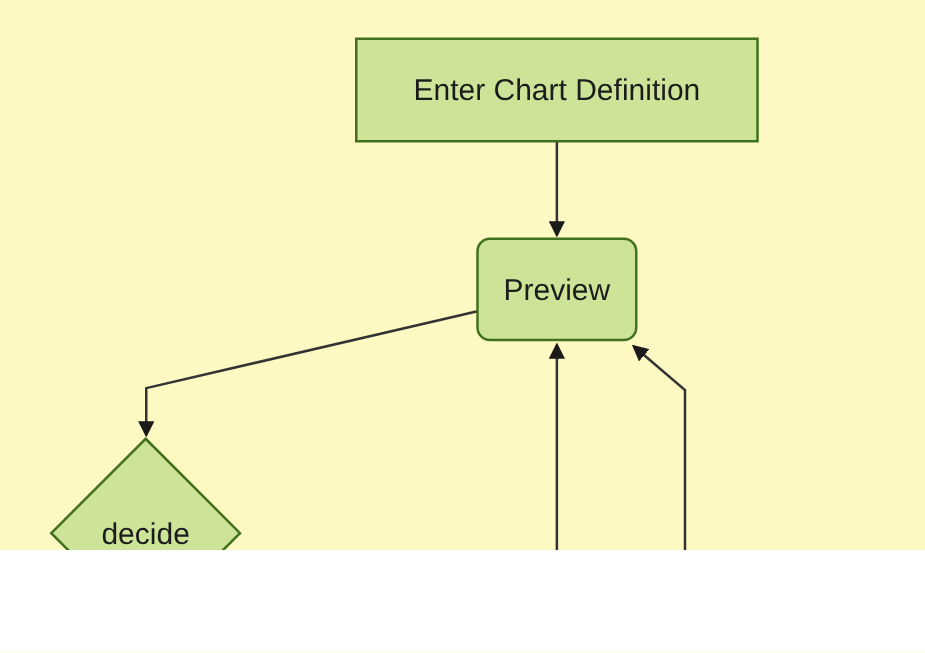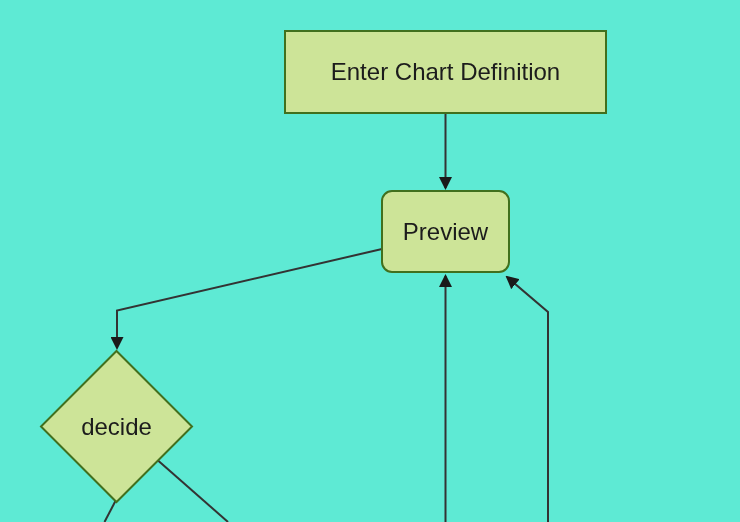--- a/index.html
+++ b/index.html
@@ -4,23 +4,23 @@
 <style>
   html, body {
     margin: 0;
     padding: 0;
     background: #ffffff;
     font-family: "Liberation Sans", "DejaVu Sans", sans-serif;
   }
   .canvas-wrap {
     position: relative;
     width: 740px;
-    height: 522px;
+    height: 440px;
     overflow: hidden;
-    background: #5eead4;
+    background: #fef9c3;
   }
   svg.flowchart {
     display: block;
     width: 740px;
     height: 522px;
   }
   .edge-path {
     fill: none;
     stroke-width: 2;
   }

